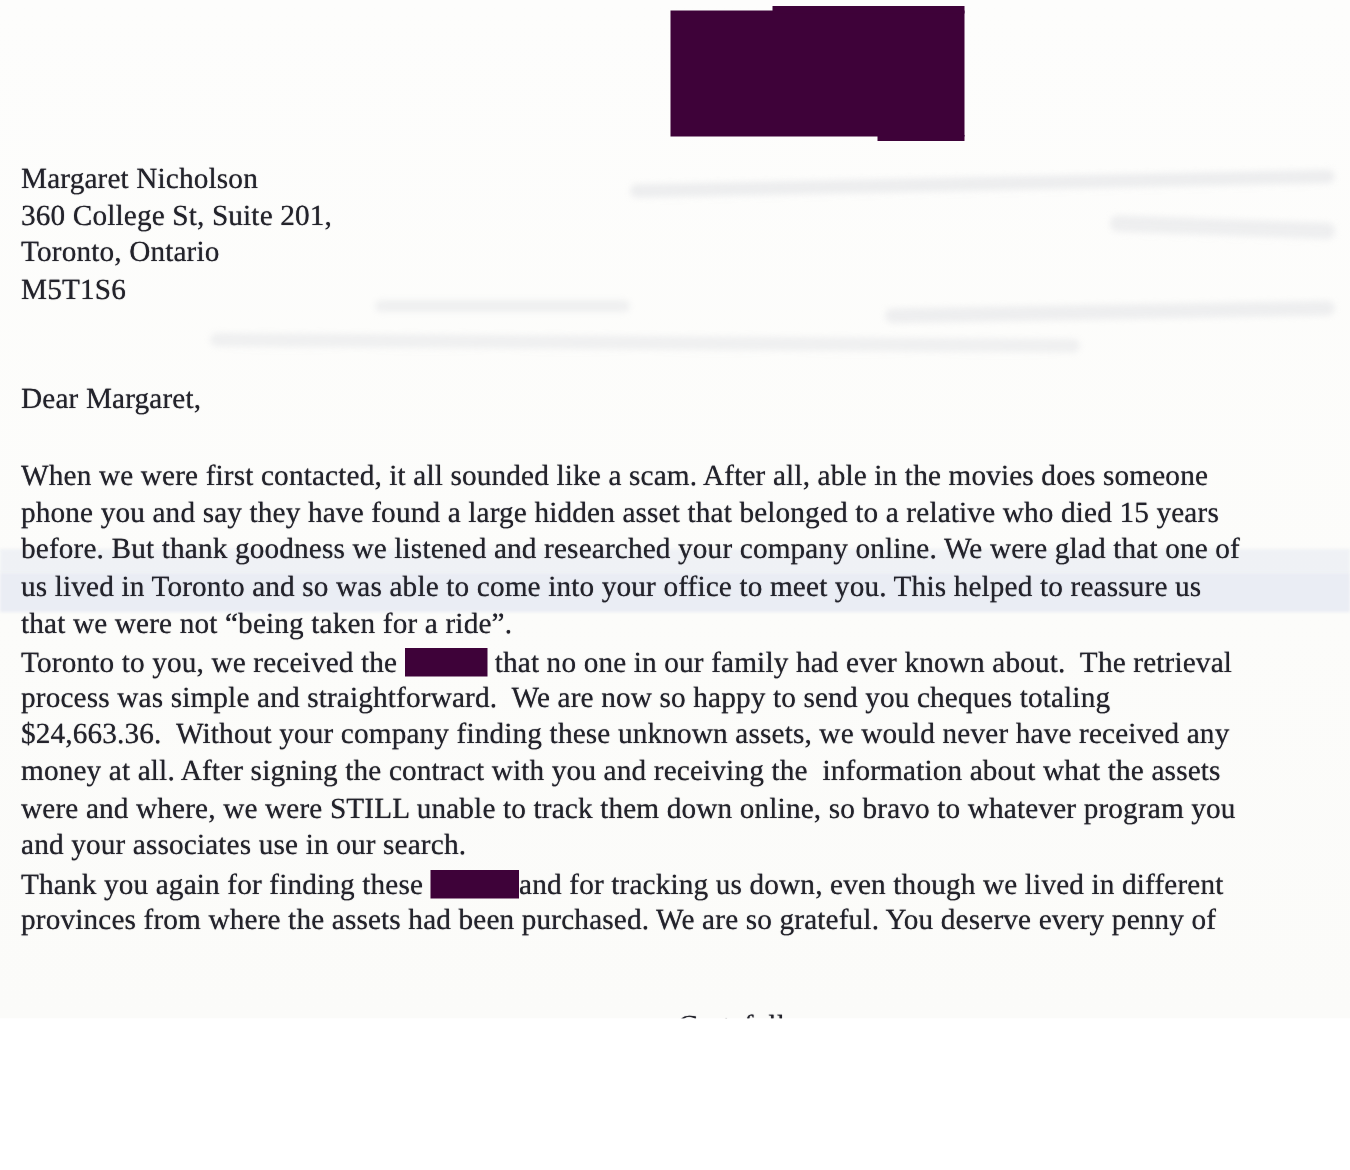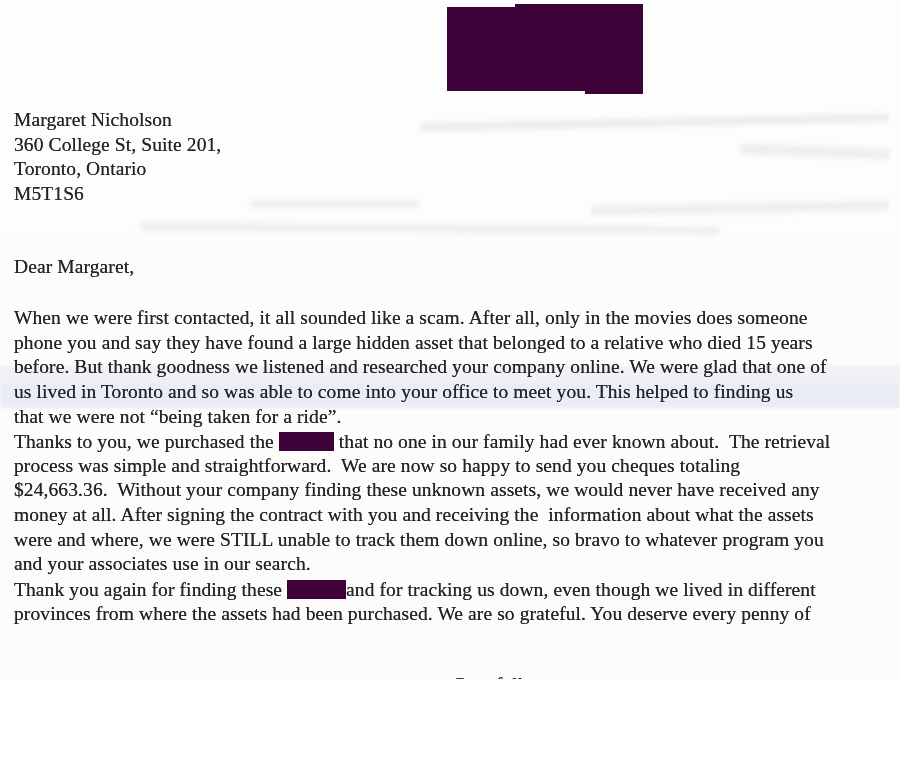--- a/index.html
+++ b/index.html
@@ -93,26 +93,26 @@
   <div class="abs typed" style="left:14px;top:108px;">
     <div class="bline">Margaret Nicholson</div>
     <div class="bline">360 College St, Suite 201,</div>
     <div class="bline">Toronto, Ontario</div>
     <div class="bline">M5T1S6</div>
   </div>
 
   <div class="abs typed" style="left:14px;top:255px;">Dear Margaret,</div>
 
   <div class="abs typed" style="left:14px;top:306px;">
-    <div class="bline">When we were first contacted, it all sounded like a scam. After all, only in the movies does someone</div>
+    <div class="bline">When we were first contacted, it all sounded like a scam. After all, able in the movies does someone</div>
     <div class="bline">phone you and say they have found a large hidden asset that belonged to a relative who died 15 years</div>
     <div class="bline">before. But thank goodness we listened and researched your company online. We were glad that one of</div>
-    <div class="bline">us lived in Toronto and so was able to come into your office to meet you. This helped to finding us</div>
+    <div class="bline">us lived in Toronto and so was able to come into your office to meet you. This helped to reassure us</div>
     <div class="bline">that we were not “being taken for a ride”.</div>
-    <div class="bline"><span>Thanks to you, we purchased the </span><span class="redact-inline redact-a"></span><span>that no one in our family had ever known about.  The retrieval</span></div>
+    <div class="bline"><span>Toronto to you, we received the </span><span class="redact-inline redact-a"></span><span>that no one in our family had ever known about.  The retrieval</span></div>
     <div class="bline">process was simple and straightforward.  We are now so happy to send you cheques totaling</div>
     <div class="bline">$24,663.36.  Without your company finding these unknown assets, we would never have received any</div>
     <div class="bline">money at all. After signing the contract with you and receiving the  information about what the assets</div>
     <div class="bline">were and where, we were STILL unable to track them down online, so bravo to whatever program you</div>
     <div class="bline">and your associates use in our search.</div>
     <div class="bline"><span>Thank you again for finding these </span><span class="redact-inline redact-b"></span><span>and for tracking us down, even though we lived in different</span></div>
     <div class="bline">provinces from where the assets had been purchased. We are so grateful. You deserve every penny of</div>
   </div>
 
   <div class="abs typed" style="left:452px;top:673px;">Gratefully yours,</div>

